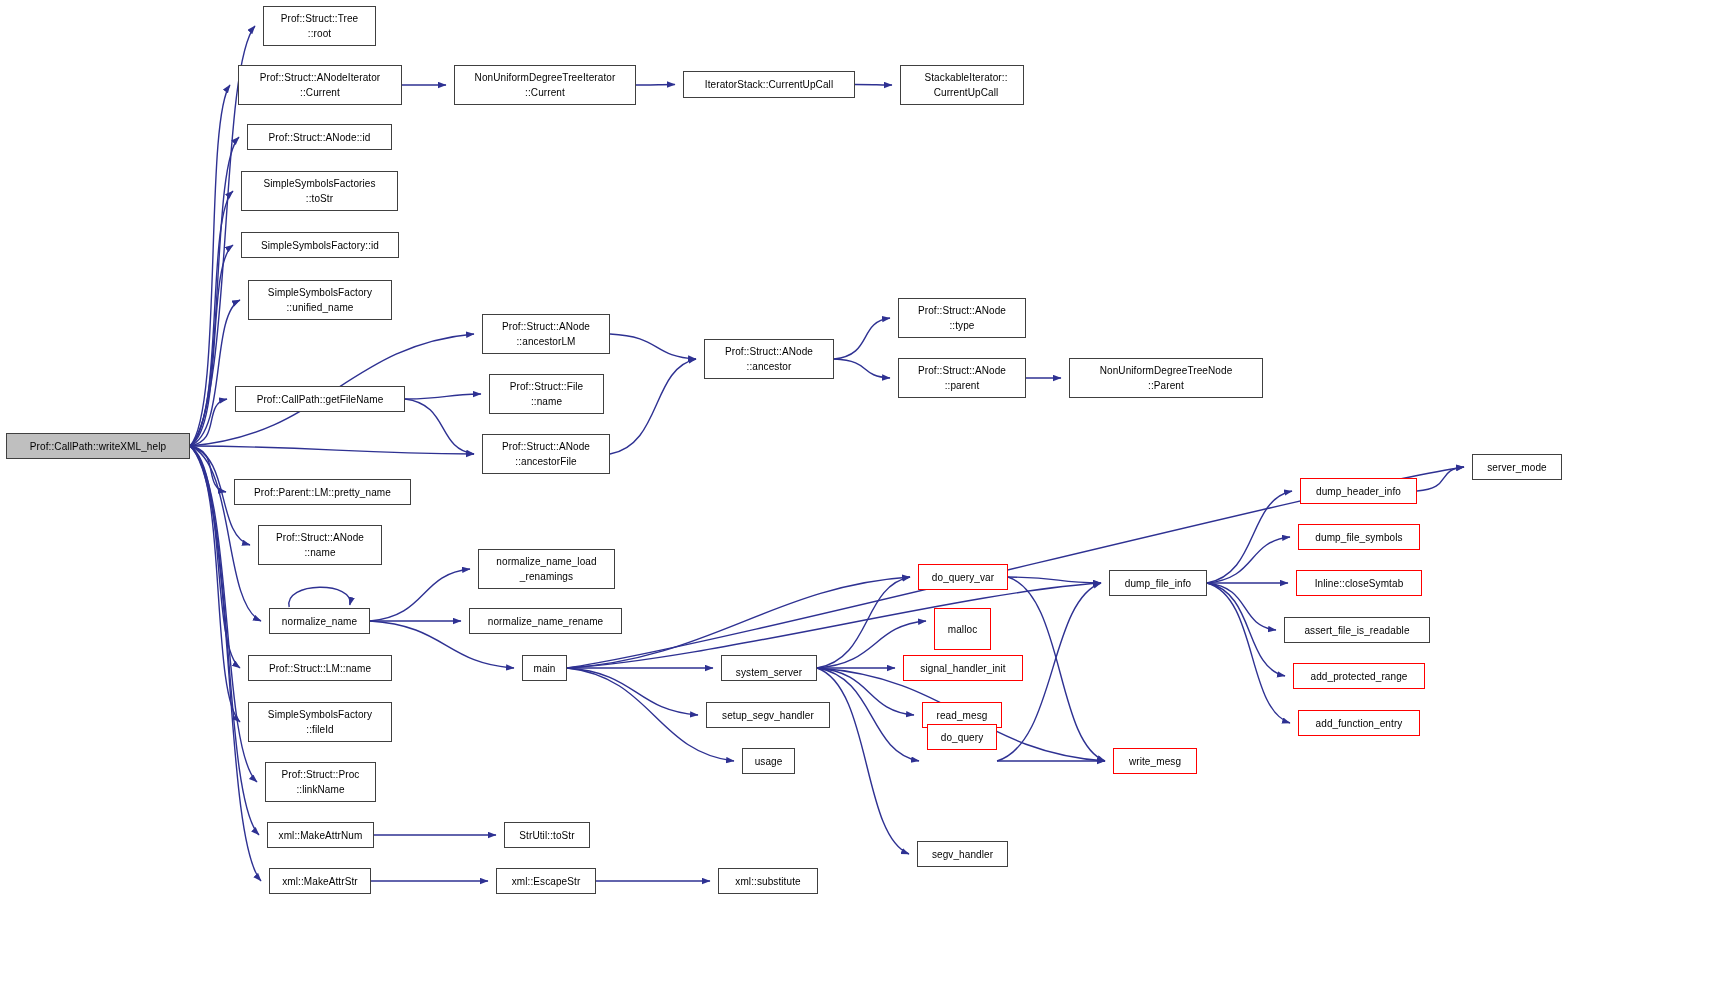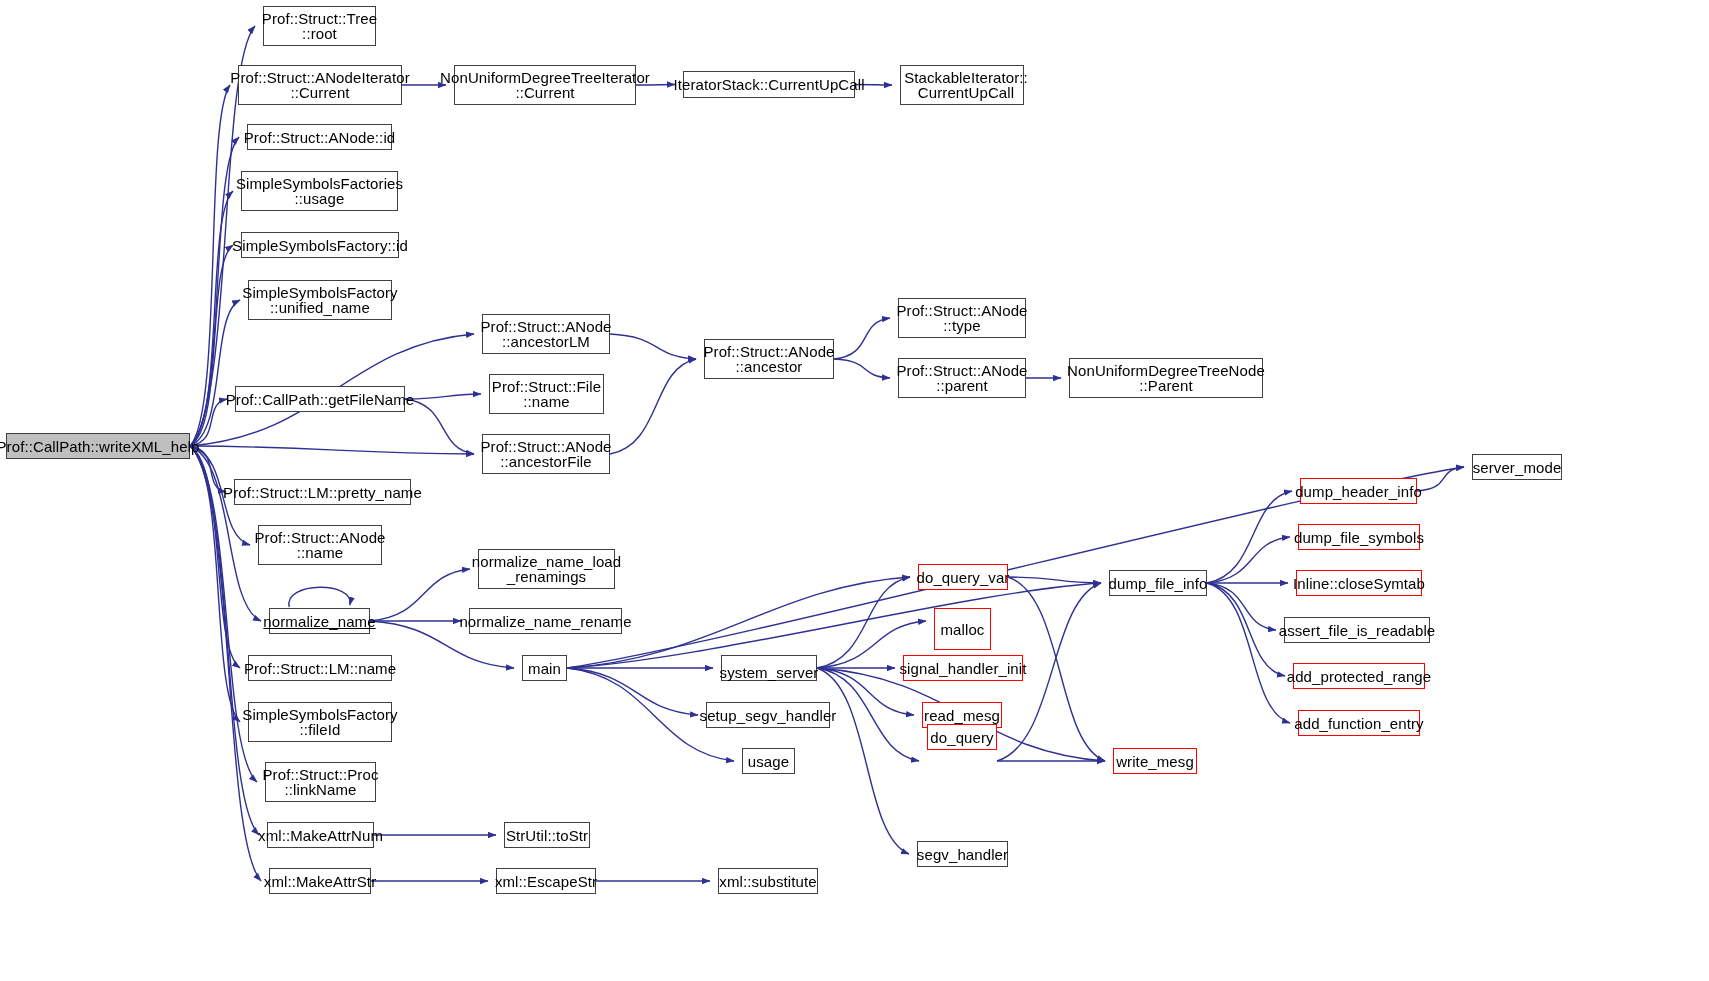--- a/index.html
+++ b/index.html
@@ -26,21 +26,21 @@
   .node {
     position: absolute;
     box-sizing: border-box;
     display: flex;
     align-items: center;
     justify-content: center;
     text-align: center;
     background: #ffffff;
     border: 1px solid #404040;
     color: #000000;
-    font-size: 15px;
+    font-size: 10px;
     line-height: 15px;
     letter-spacing: 0.1px;
     white-space: pre-line;
     z-index: 2;
   }
   .node.red {
     border: 1.6px solid #ff0000;
   }
   .node.current {
     background: #bfbfbf;
@@ -128,43 +128,43 @@
 ::root</span></div>
       <div class="node" style="left: 238px; top: 65px; width: 164px; height: 40px;"><span class="nlabel">Prof::Struct::ANodeIterator
 ::Current</span></div>
       <div class="node" style="left: 454px; top: 65px; width: 182px; height: 40px;"><span class="nlabel">NonUniformDegreeTreeIterator
 ::Current</span></div>
       <div class="node" style="left: 683px; top: 71px; width: 172px; height: 27px;"><span class="nlabel">IteratorStack::CurrentUpCall</span></div>
       <div class="node" style="left: 900px; top: 65px; width: 124px; height: 40px; padding-left: 8px;"><span class="nlabel">StackableIterator::
 CurrentUpCall</span></div>
       <div class="node" style="left: 247px; top: 124px; width: 145px; height: 26px;"><span class="nlabel">Prof::Struct::ANode::id</span></div>
       <div class="node" style="left: 241px; top: 171px; width: 157px; height: 40px;"><span class="nlabel">SimpleSymbolsFactories
-::usage</span></div>
+::toStr</span></div>
       <div class="node" style="left: 241px; top: 232px; width: 158px; height: 26px;"><span class="nlabel">SimpleSymbolsFactory::id</span></div>
       <div class="node" style="left: 248px; top: 280px; width: 144px; height: 40px;"><span class="nlabel">SimpleSymbolsFactory
 ::unified_name</span></div>
       <div class="node" style="left: 482px; top: 314px; width: 128px; height: 40px;"><span class="nlabel">Prof::Struct::ANode
 ::ancestorLM</span></div>
       <div class="node" style="left: 704px; top: 339px; width: 130px; height: 40px;"><span class="nlabel">Prof::Struct::ANode
 ::ancestor</span></div>
       <div class="node" style="left: 898px; top: 298px; width: 128px; height: 40px;"><span class="nlabel">Prof::Struct::ANode
 ::type</span></div>
       <div class="node" style="left: 898px; top: 358px; width: 128px; height: 40px;"><span class="nlabel">Prof::Struct::ANode
 ::parent</span></div>
       <div class="node" style="left: 1069px; top: 358px; width: 194px; height: 40px;"><span class="nlabel">NonUniformDegreeTreeNode
 ::Parent</span></div>
       <div class="node" style="left: 235px; top: 386px; width: 170px; height: 26px;"><span class="nlabel">Prof::CallPath::getFileName</span></div>
       <div class="node" style="left: 489px; top: 374px; width: 115px; height: 40px;"><span class="nlabel">Prof::Struct::File
 ::name</span></div>
       <div class="node" style="left: 482px; top: 434px; width: 128px; height: 40px;"><span class="nlabel">Prof::Struct::ANode
 ::ancestorFile</span></div>
-      <div class="node" style="left: 234px; top: 479px; width: 177px; height: 26px;"><span class="nlabel">Prof::Struct::LM::pretty_name</span></div>
+      <div class="node" style="left: 234px; top: 479px; width: 177px; height: 26px;"><span class="nlabel">Prof::Parent::LM::pretty_name</span></div>
       <div class="node" style="left: 258px; top: 525px; width: 124px; height: 40px;"><span class="nlabel">Prof::Struct::ANode
 ::name</span></div>
-      <div class="node" style="left: 269px; top: 608px; width: 101px; height: 26px; text-decoration: underline;"><span class="nlabel">normalize_name</span></div>
+      <div class="node" style="left: 269px; top: 608px; width: 101px; height: 26px;"><span class="nlabel">normalize_name</span></div>
       <div class="node" style="left: 478px; top: 549px; width: 137px; height: 40px;"><span class="nlabel">normalize_name_load
 _renamings</span></div>
       <div class="node" style="left: 469px; top: 608px; width: 153px; height: 26px;"><span class="nlabel">normalize_name_rename</span></div>
       <div class="node" style="left: 522px; top: 655px; width: 45px; height: 26px;"><span class="nlabel">main</span></div>
       <div class="node" style="left: 248px; top: 655px; width: 144px; height: 26px;"><span class="nlabel">Prof::Struct::LM::name</span></div>
       <div class="node" style="left: 248px; top: 702px; width: 144px; height: 40px;"><span class="nlabel">SimpleSymbolsFactory
 ::fileId</span></div>
       <div class="node" style="left: 265px; top: 762px; width: 111px; height: 40px;"><span class="nlabel">Prof::Struct::Proc
 ::linkName</span></div>
       <div class="node" style="left: 267px; top: 822px; width: 107px; height: 26px;"><span class="nlabel">xml::MakeAttrNum</span></div>

